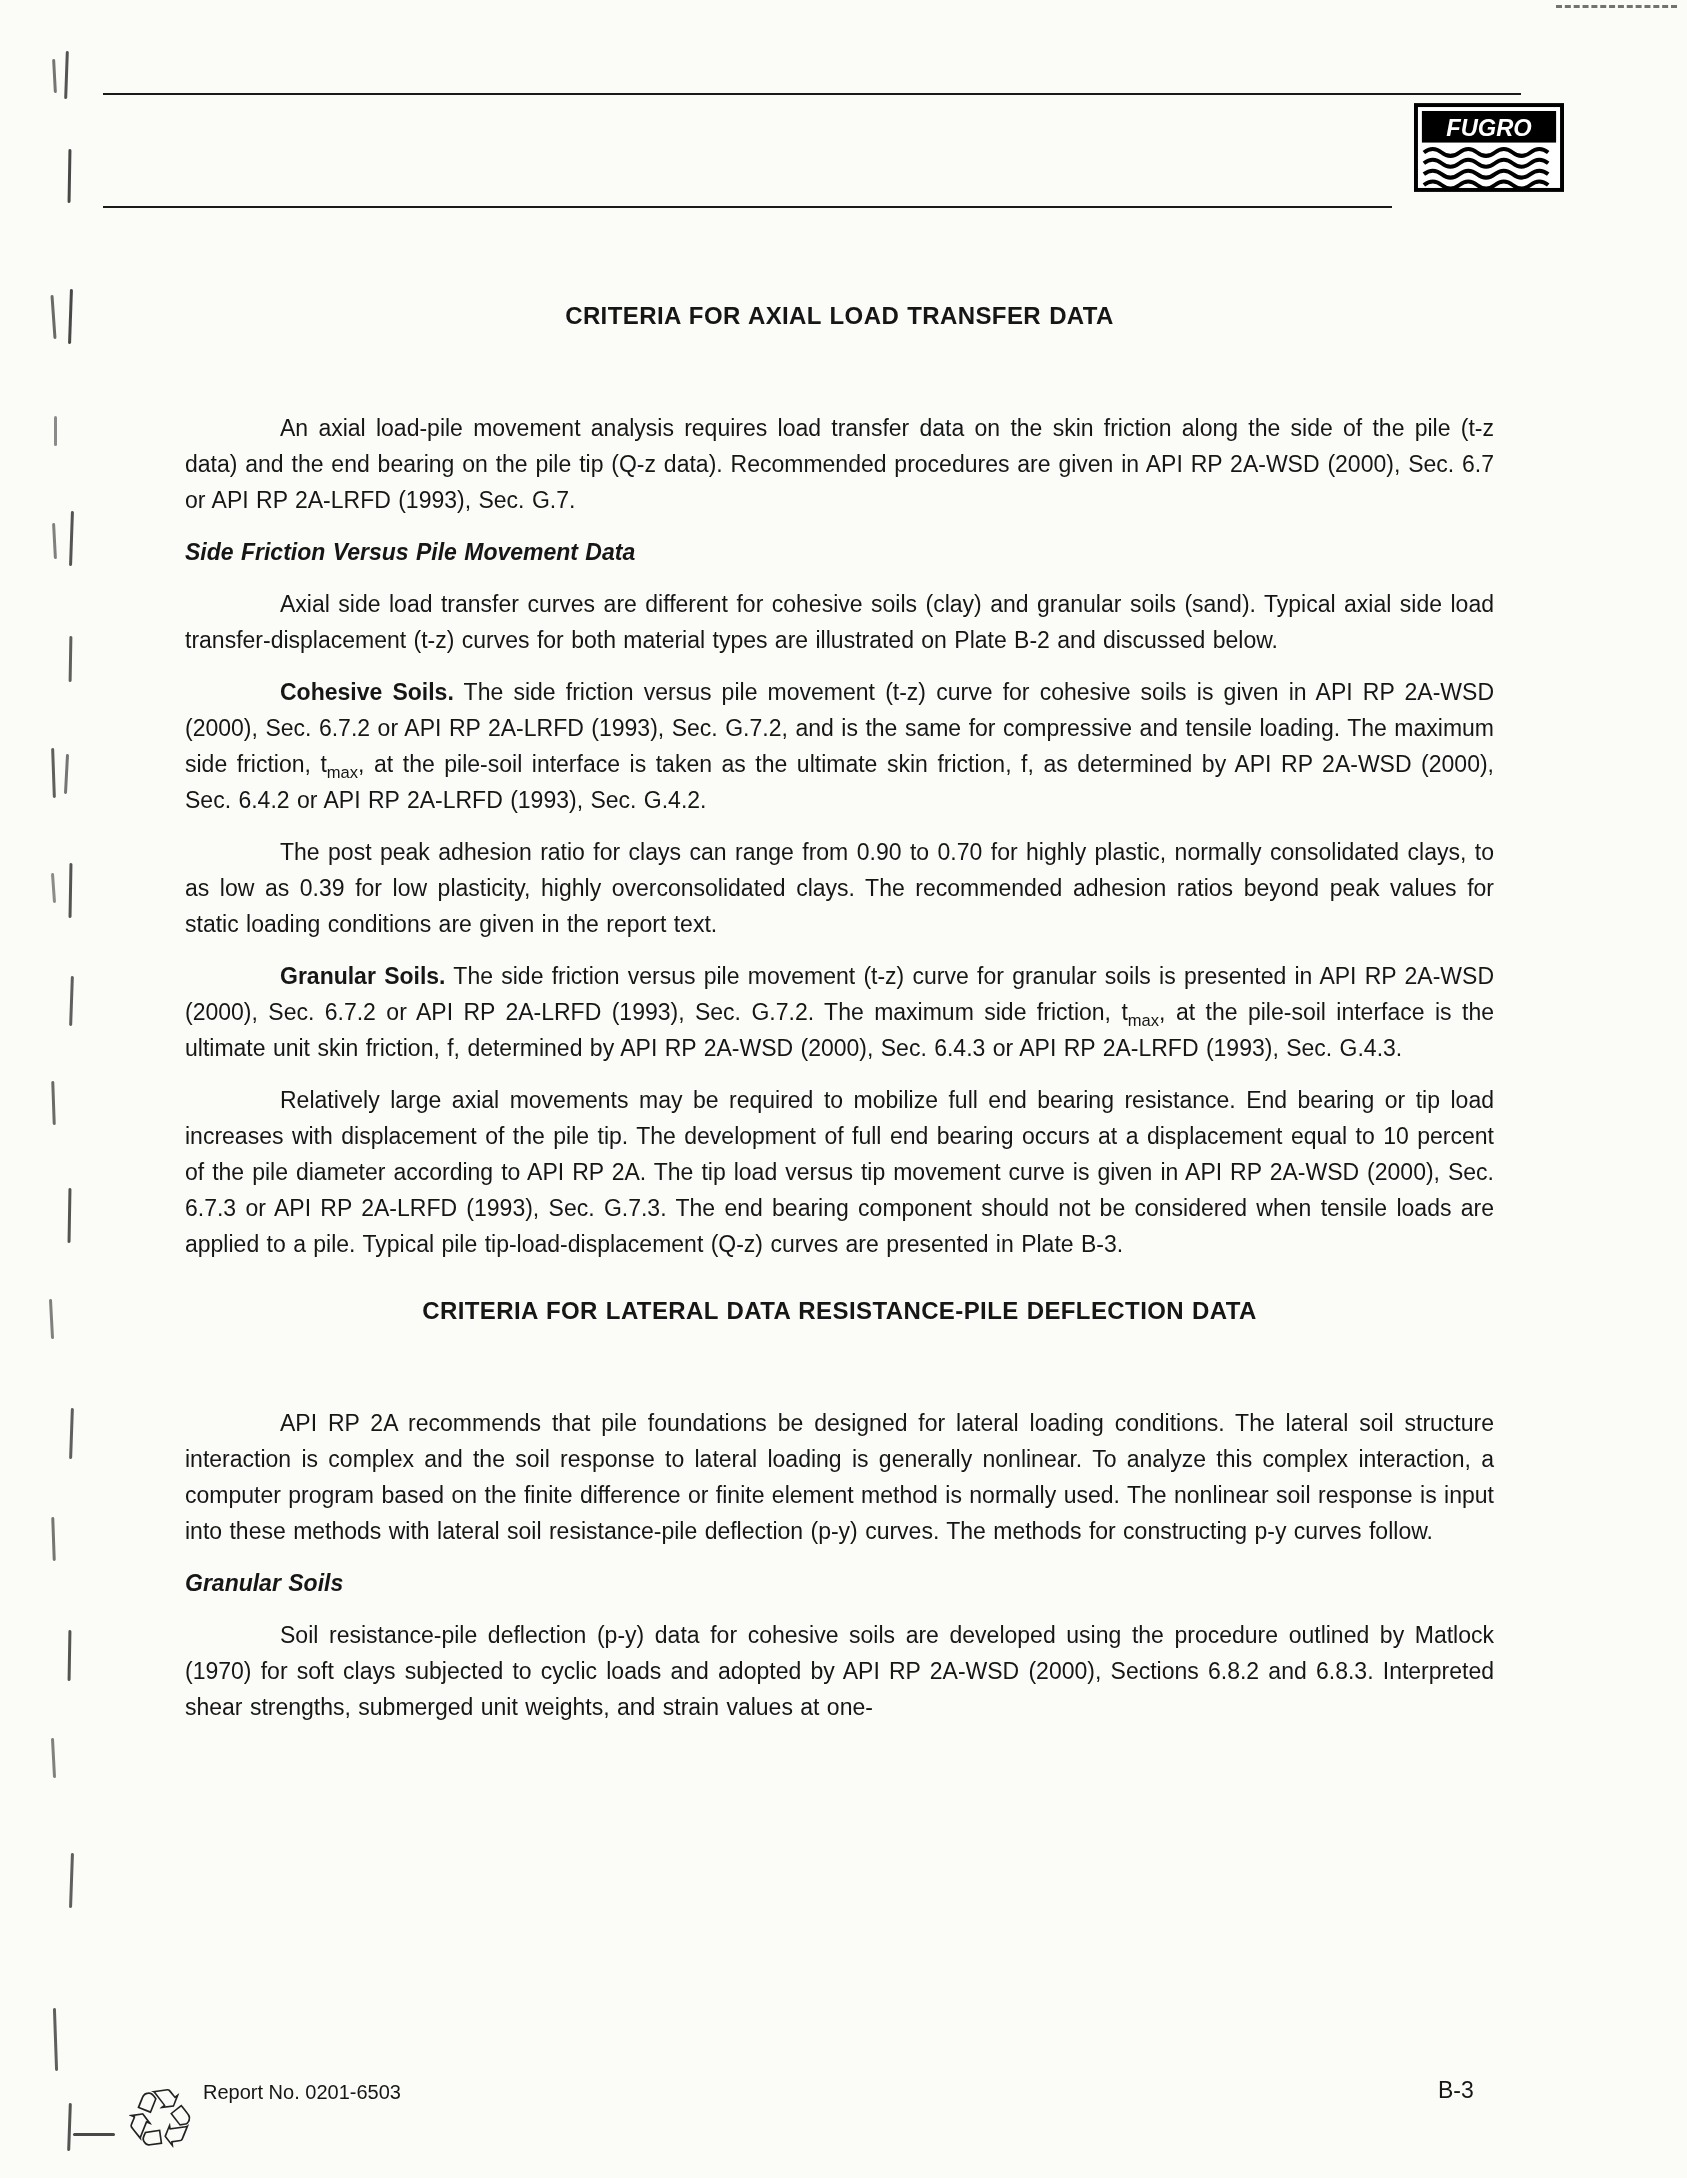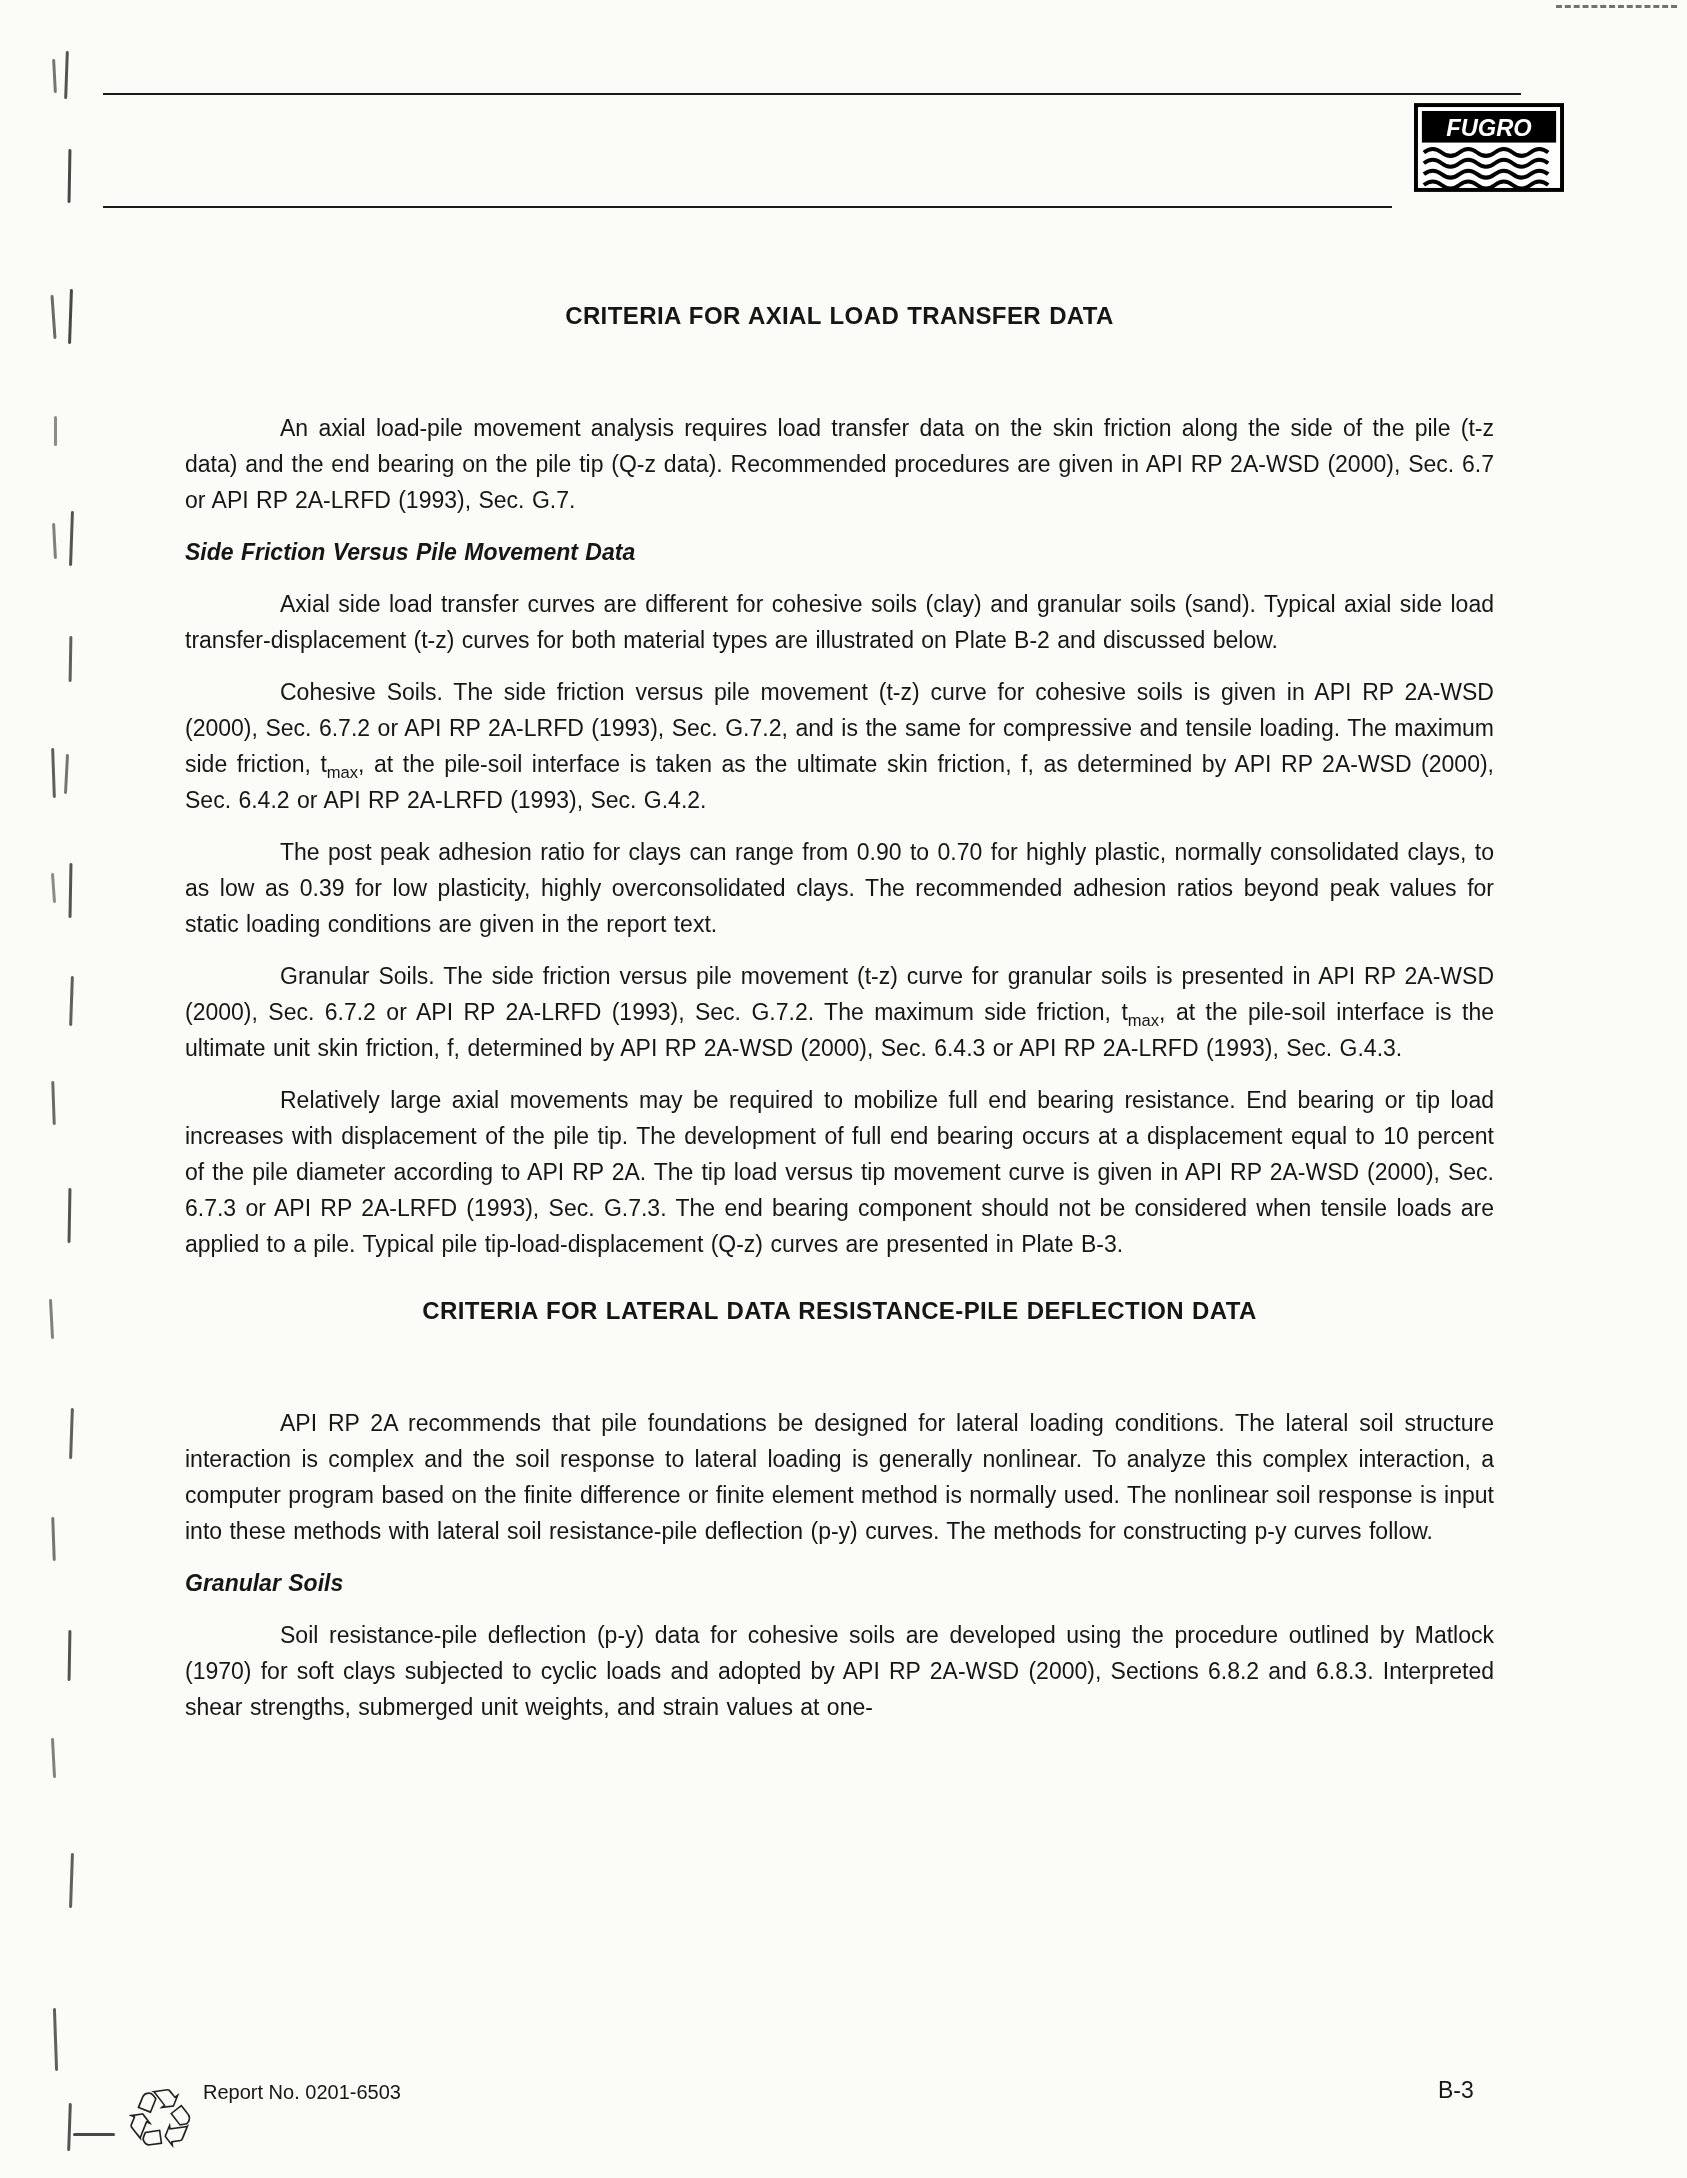--- a/index.html
+++ b/index.html
@@ -23,21 +23,21 @@
     position:absolute; left:185px; top:269px; width:1309px;
     font-size:23px; line-height:36px; text-align:justify;
     word-spacing:1px;
     margin-top:32px;
   }
   h1 { font-size:24px; line-height:30px; font-weight:bold; text-align:center; letter-spacing:0.4px; }
   .h1-axial   { margin:0 0 79px; }
   .h1-lateral { margin:34px 0 79px; }
   h2 { font-size:23px; line-height:36px; font-weight:bold; text-align:left; margin:0 0 16px;font-style:italic; }
   p  { margin:0 0 16px; text-indent:95px; }
-  .lead { font-weight:normal; }
+  .lead { font-weight:bold; }
   .sub { vertical-align:sub; font-size:.72em; line-height:0; }
 
   .footer-report { position:absolute; left:203px;  top:2081px; font-size:20px; }
   .footer-page   { position:absolute; left:1438px; top:2077px; font-size:23px; }
 
   .mark { position:absolute; background:#1c1c1c; width:3px; border-radius:2px; }
   .mark-dash { position:absolute; background:#1c1c1c; height:3px; border-radius:2px; }
   .recycle {
     position:absolute; left:123px; top:2079px;
     font-size:83px; line-height:1; color:#222;

